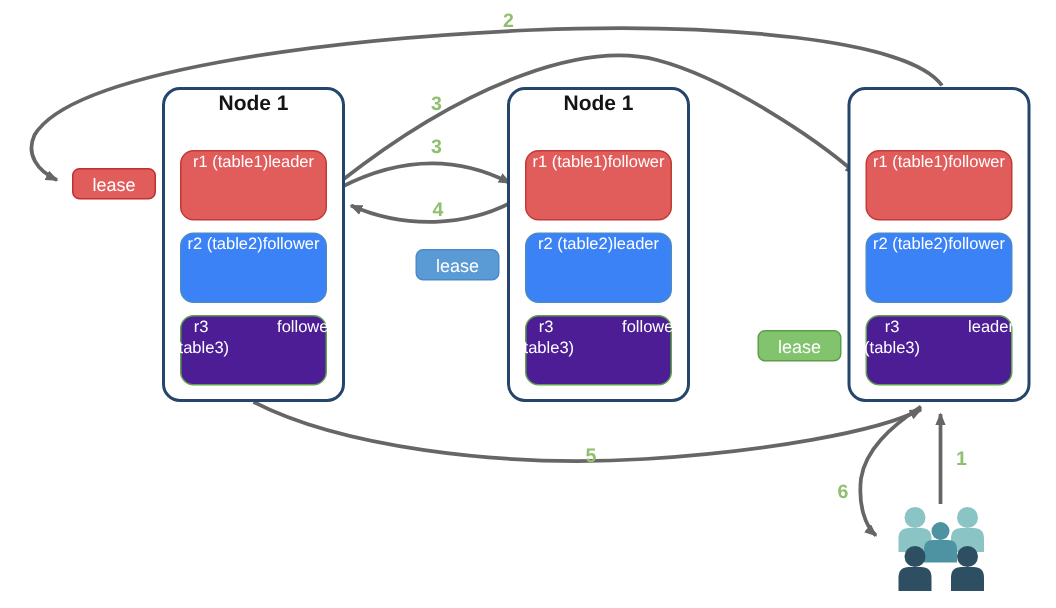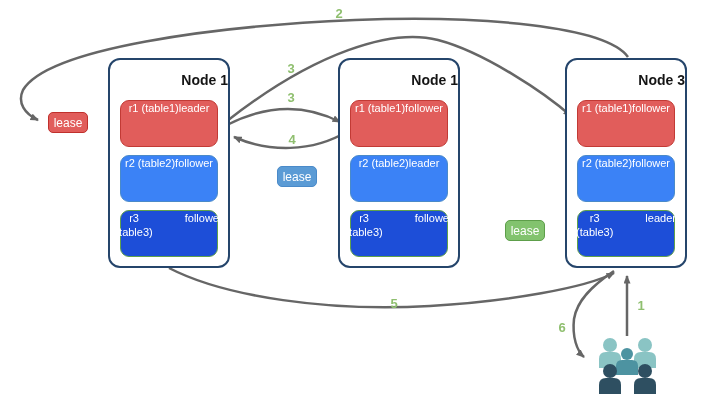--- a/index.html
+++ b/index.html
@@ -6,33 +6,33 @@
   .canvas{
     position:relative;width:704px;height:405px;background:#ffffff;
     font-family:"Liberation Sans",sans-serif;overflow:hidden;
   }
   svg.layer{position:absolute;left:0;top:0;width:704px;height:405px;}
   .node{
     position:absolute;width:122px;height:210px;background:#ffffff;
     border:2px solid #25456b;border-radius:12px;box-sizing:border-box;
   }
   .node-title{
-    text-align:right;margin-top:12px;font-weight:bold;font-size:14px;color:#141414;
+    text-align:center;margin-top:0;font-weight:bold;font-size:14px;color:#141414;
   }
   .replica{
     position:absolute;left:10px;width:98px;height:47px;border-radius:9px;
     color:#ffffff;font-size:11px;text-align:center;display:flex;flex-direction:row;
     justify-content:center;line-height:1.3;border:1.5px solid transparent;box-sizing:border-box;
   }
   .replica.red{background:#e15d5b;border-color:#c23a35;}
   .replica.blue{background:#3b82f6;border-color:#4a8ac9;}
-  .replica.green{background:#1d4ed8;border-color:#60a14c;gap:32px;}
+  .replica.green{background:#4c1d95;border-color:#60a14c;gap:32px;}
   .pos-r1{top:40px;} .pos-r2{top:95px;} .pos-r3{top:150px;}
   .lease{
-    position:absolute;width:40px;height:21px;border-radius:5px;color:#ffffff;
+    position:absolute;width:56px;height:21px;border-radius:5px;color:#ffffff;
     font-size:12px;display:flex;align-items:center;justify-content:center;
     border:1.5px solid transparent;box-sizing:border-box;
   }
   .lease.red{background:#e15d5b;border-color:#c0302c;left:48px;top:112px;}
   .lease.blue{background:#5b9bd5;border-color:#4a8ac9;left:277px;top:166px;}
   .lease.green{background:#82c36e;border-color:#5d9e4a;left:505px;top:220px;}
   .step{
     position:absolute;width:16px;text-align:center;font-weight:bold;
     font-size:13px;color:#8fbf6f;
   }
@@ -110,21 +110,20 @@
       <span>r2 (table2)</span>
       <span>leader</span>
     </div>
     <div class="replica green pos-r3">
       <span>r3 (table3)</span>
       <span>follower</span>
     </div>
   </div>
 
   <div class="node" style="left:565px;top:58px;">
-    <div class="node-title">Node 3</div>
     <div class="replica red pos-r1">
       <span>r1 (table1)</span>
       <span>follower</span>
     </div>
     <div class="replica blue pos-r2">
       <span>r2 (table2)</span>
       <span>follower</span>
     </div>
     <div class="replica green pos-r3">
       <span>r3 (table3)</span>

